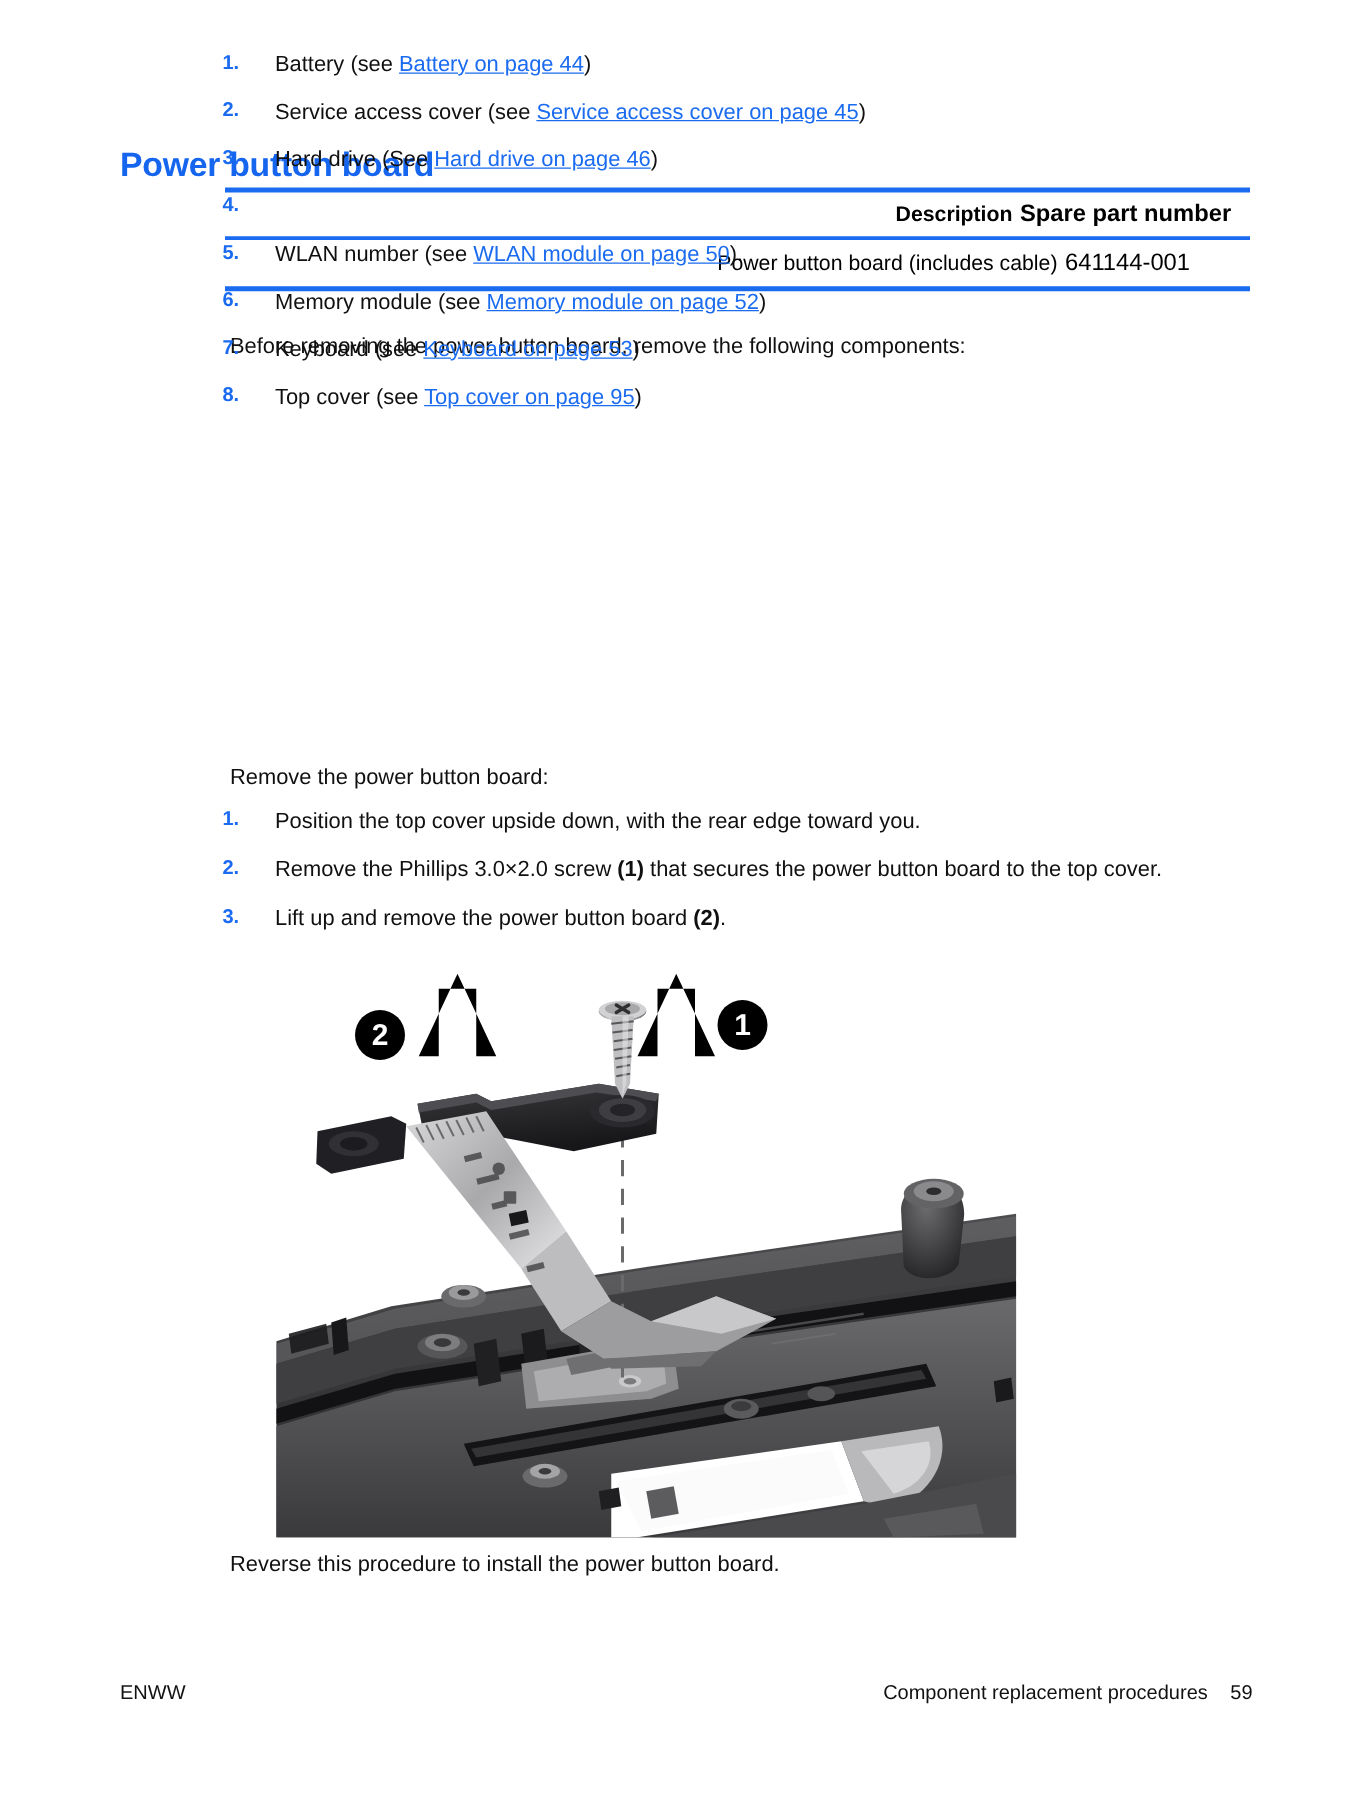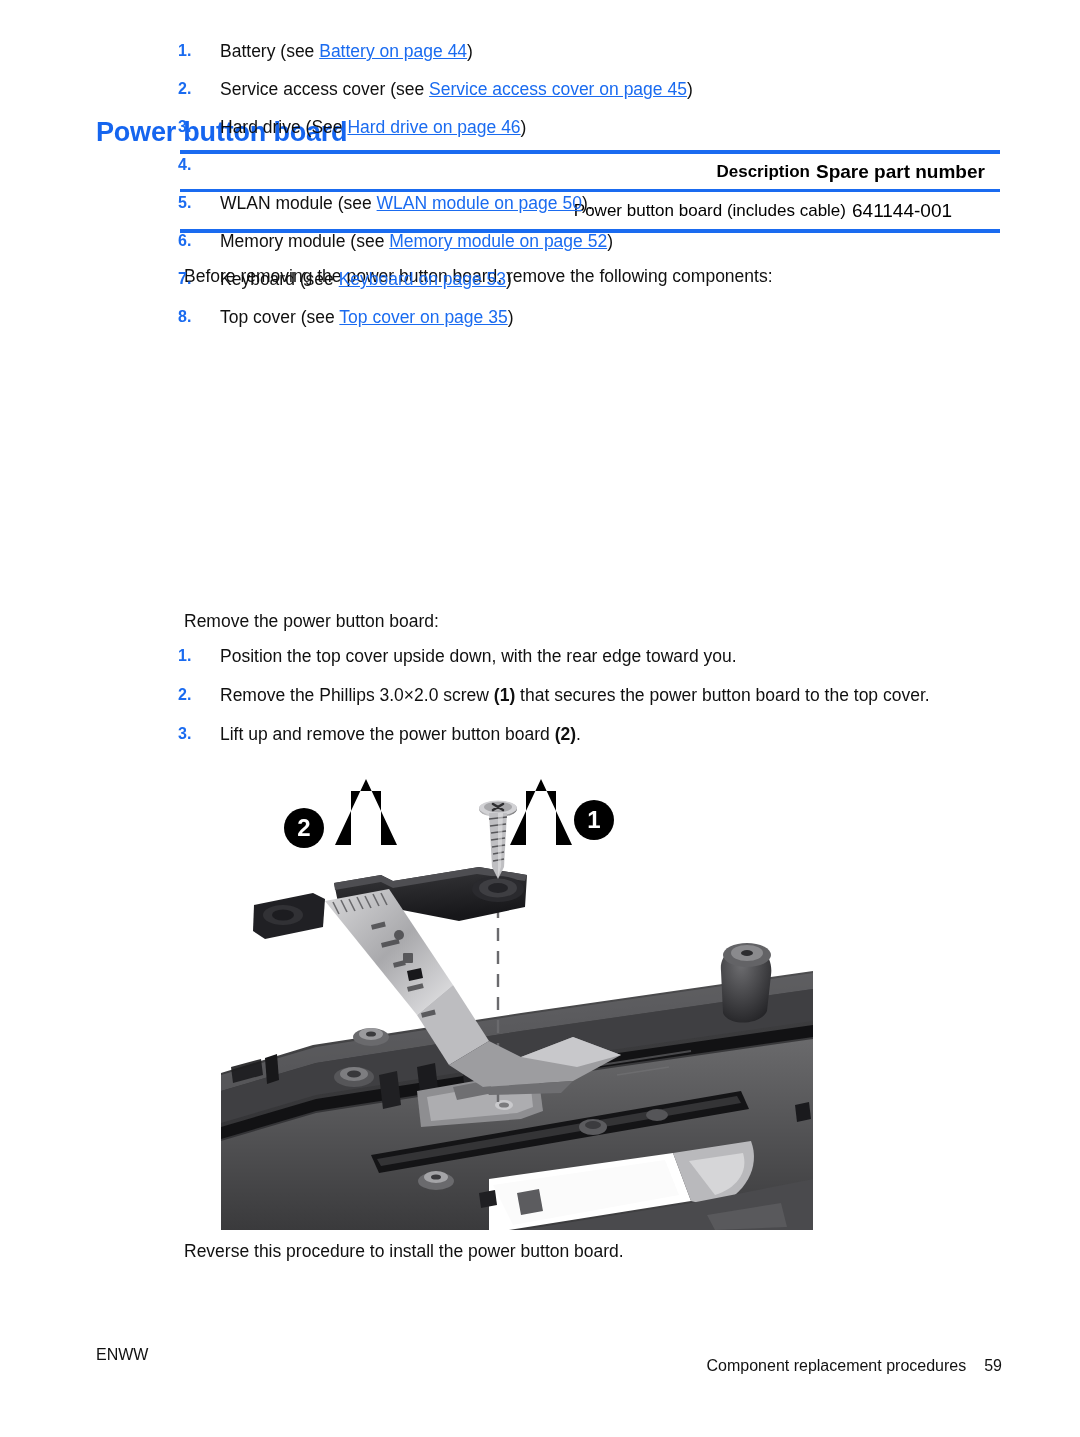--- a/index.html
+++ b/index.html
@@ -125,21 +125,20 @@
     font-size: 16px;
     color: #111;
   }
   .footer-right {
     position: absolute;
     right: 78px;
     top: 1346px;
     font-size: 16px;
     color: #111;
     white-space: nowrap;
-    margin-top: 11px;
   }
   .footer-right .pg { margin-left: 18px; }
 </style>
 </head>
 <body>
 
 <div class="page">
 
   <h1 class="h1">Power button board</h1>
 
@@ -170,33 +169,33 @@
     </div>
     <div class="li" style="position:absolute; top:116px; left:0;">
       <span class="li-num">3.</span>
       <span class="li-text"><span>Hard drive (See </span><span class="xref">Hard drive on page 46</span><span>)</span></span>
     </div>
     <div class="li" style="position:absolute; top:154px; left:0;">
       <span class="li-num">4.</span>
     </div>
     <div class="li" style="position:absolute; top:192px; left:0;">
       <span class="li-num">5.</span>
-      <span class="li-text"><span>WLAN module (see </span><span class="xref">WLAN module on page 50</span><span>).</span></span>
+      <span class="li-text"><span>WLAN number (see </span><span class="xref">WLAN module on page 50</span><span>).</span></span>
     </div>
     <div class="li" style="position:absolute; top:230px; left:0;">
       <span class="li-num">6.</span>
       <span class="li-text"><span>Memory module (see </span><span class="xref">Memory module on page 52</span><span>)</span></span>
     </div>
     <div class="li" style="position:absolute; top:268px; left:0;">
       <span class="li-num">7.</span>
       <span class="li-text"><span>Keyboard (see </span><span class="xref">Keyboard on page 53</span><span>)</span></span>
     </div>
     <div class="li" style="position:absolute; top:306px; left:0;">
       <span class="li-num">8.</span>
-      <span class="li-text"><span>Top cover (see </span><span class="xref">Top cover on page 35</span><span>)</span></span>
+      <span class="li-text"><span>Top cover (see </span><span class="xref">Top cover on page 95</span><span>)</span></span>
     </div>
   </div>
 
   <div class="para" style="top:610px;">Remove the power button board:</div>
 
   <div class="olist" style="top:645px;">
     <div class="li" style="position:absolute; top:0; left:0;">
       <span class="li-num">1.</span>
       <span class="li-text"><span>Position the top cover upside down, with the rear edge toward you.</span><span class="bold"></span><span></span></span>
     </div>

